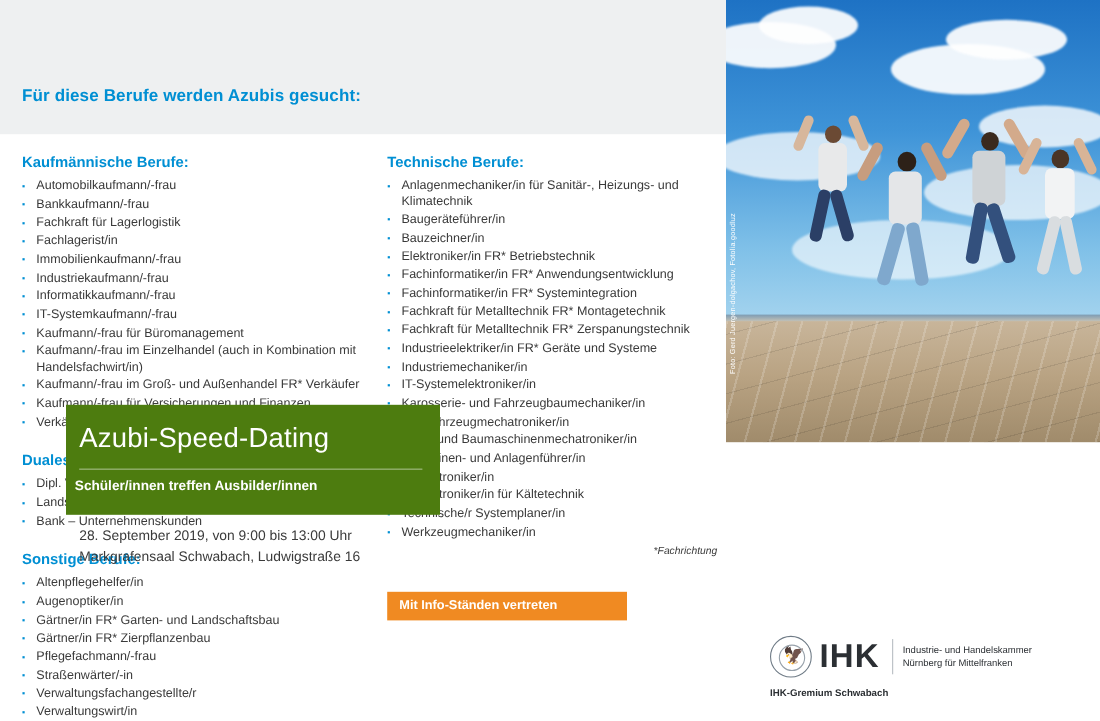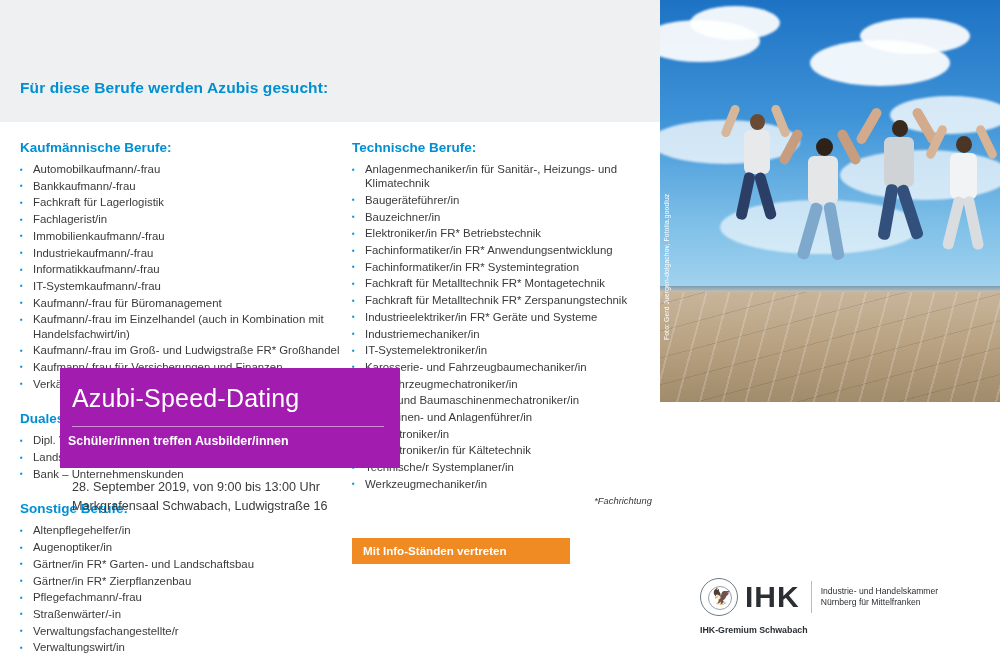--- a/index.html
+++ b/index.html
@@ -88,21 +88,21 @@
   .jumper .arm, .jumper .leg { position:absolute; border-radius:5px; }
 
   .credit {
     position:absolute; left:3px; top:340px; width:110px;
     transform:rotate(-90deg); transform-origin:left top;
     font-size:6.6px; color:#ffffff; letter-spacing:.2px; white-space:nowrap;
   }
 
   .blue-box {
     position:absolute; left:60px; top:368px; width:340px; height:100px;
-    background:#a21caf;
+    background:#4d7c0f;
   }
   .event-title {
     position:absolute; left:12px; top:16px;
     color:#ffffff; font-size:25px; letter-spacing:.2px;
   }
   .event-sub-rule {
     position:absolute; left:12px; top:58px; width:312px; height:1px;
     background:rgba(255,255,255,.5);
   }
   .event-sub {
@@ -153,21 +153,21 @@
           <li>Automobilkaufmann/-frau</li>
           <li>Bankkaufmann/-frau</li>
           <li>Fachkraft für Lagerlogistik</li>
           <li>Fachlagerist/in</li>
           <li>Immobilienkaufmann/-frau</li>
           <li>Industriekaufmann/-frau</li>
           <li>Informatikkaufmann/-frau</li>
           <li>IT-Systemkaufmann/-frau</li>
           <li>Kaufmann/-frau für Büromanagement</li>
           <li>Kaufmann/-frau im Einzelhandel (auch in Kombination mit Handelsfachwirt/in)</li>
-          <li>Kaufmann/-frau im Groß- und Ludwigstraße FR* Großhandel</li>
+          <li>Kaufmann/-frau im Groß- und Außenhandel FR* Verkäufer</li>
           <li>Kaufmann/-frau für Versicherungen und Finanzen</li>
           <li>Verkäufer/in</li>
         </ul>
       </div>
 
       <div class="block-gap"></div>
 
       <div>
         <div class="cat-title">Duales Studium:</div>
         <ul class="joblist">

